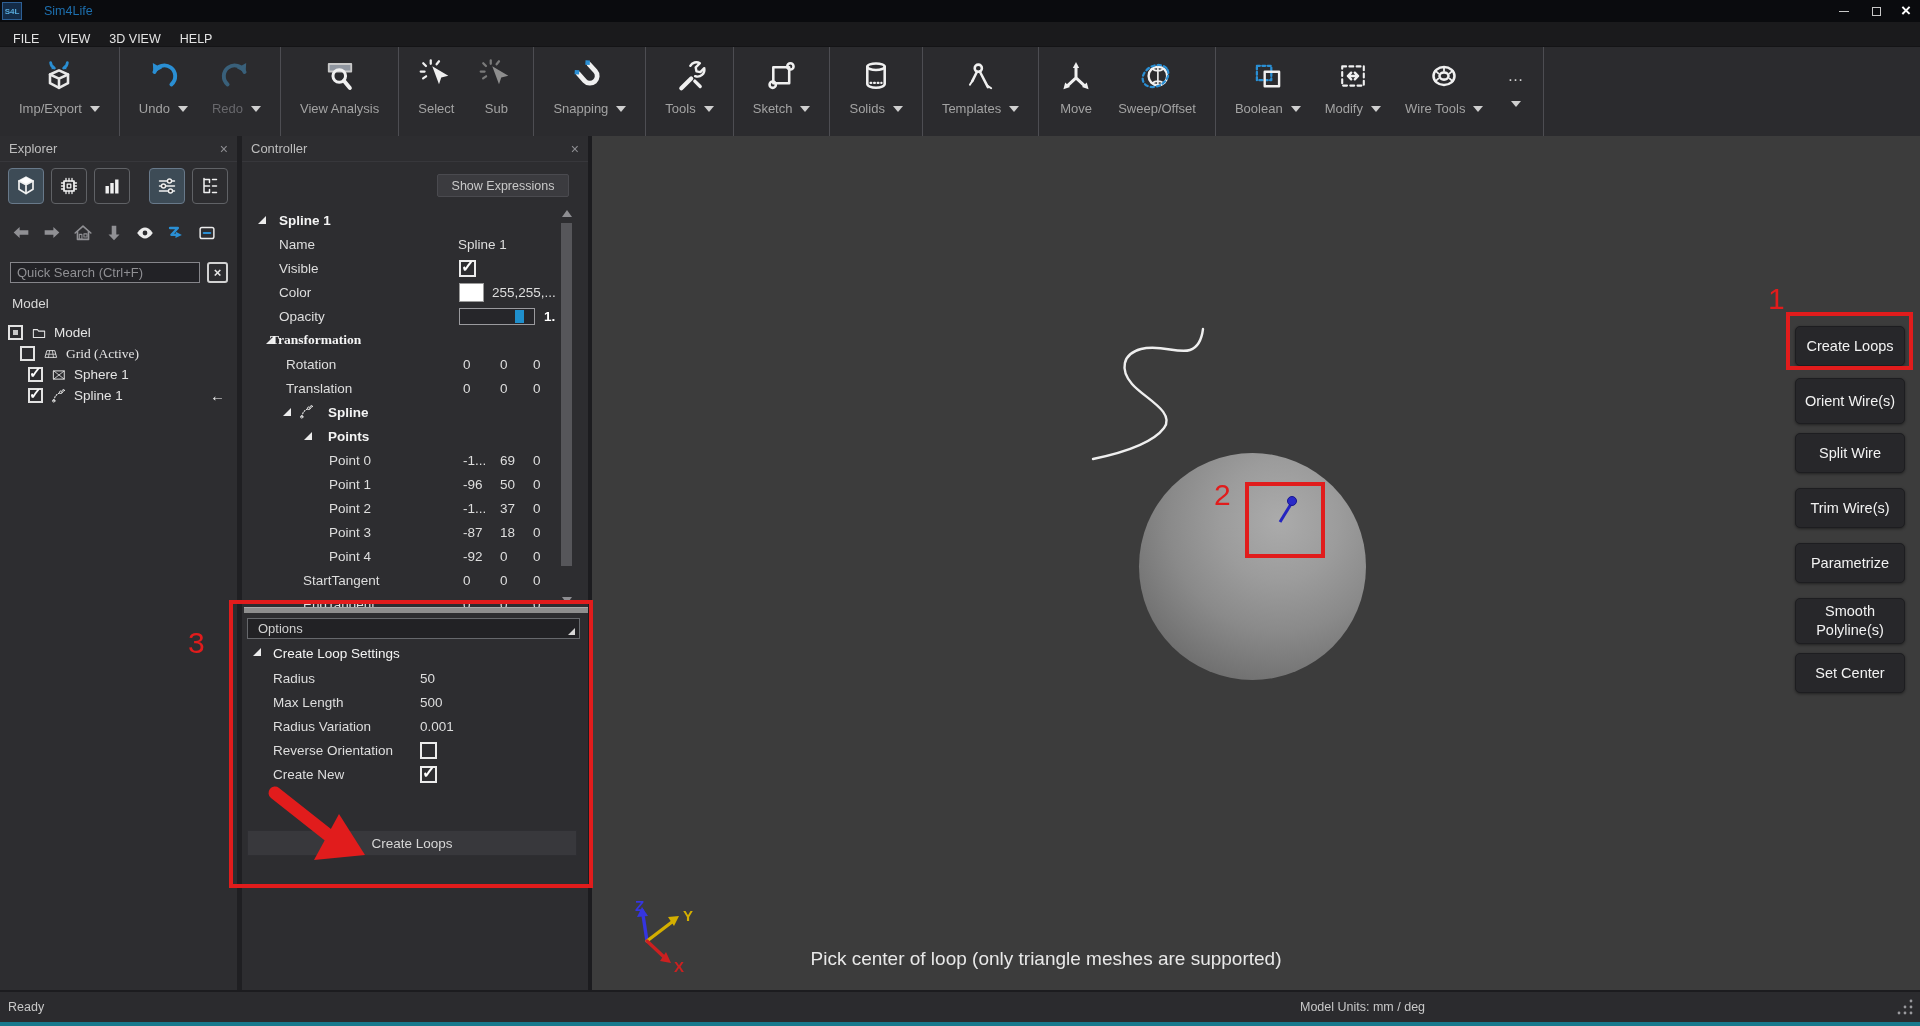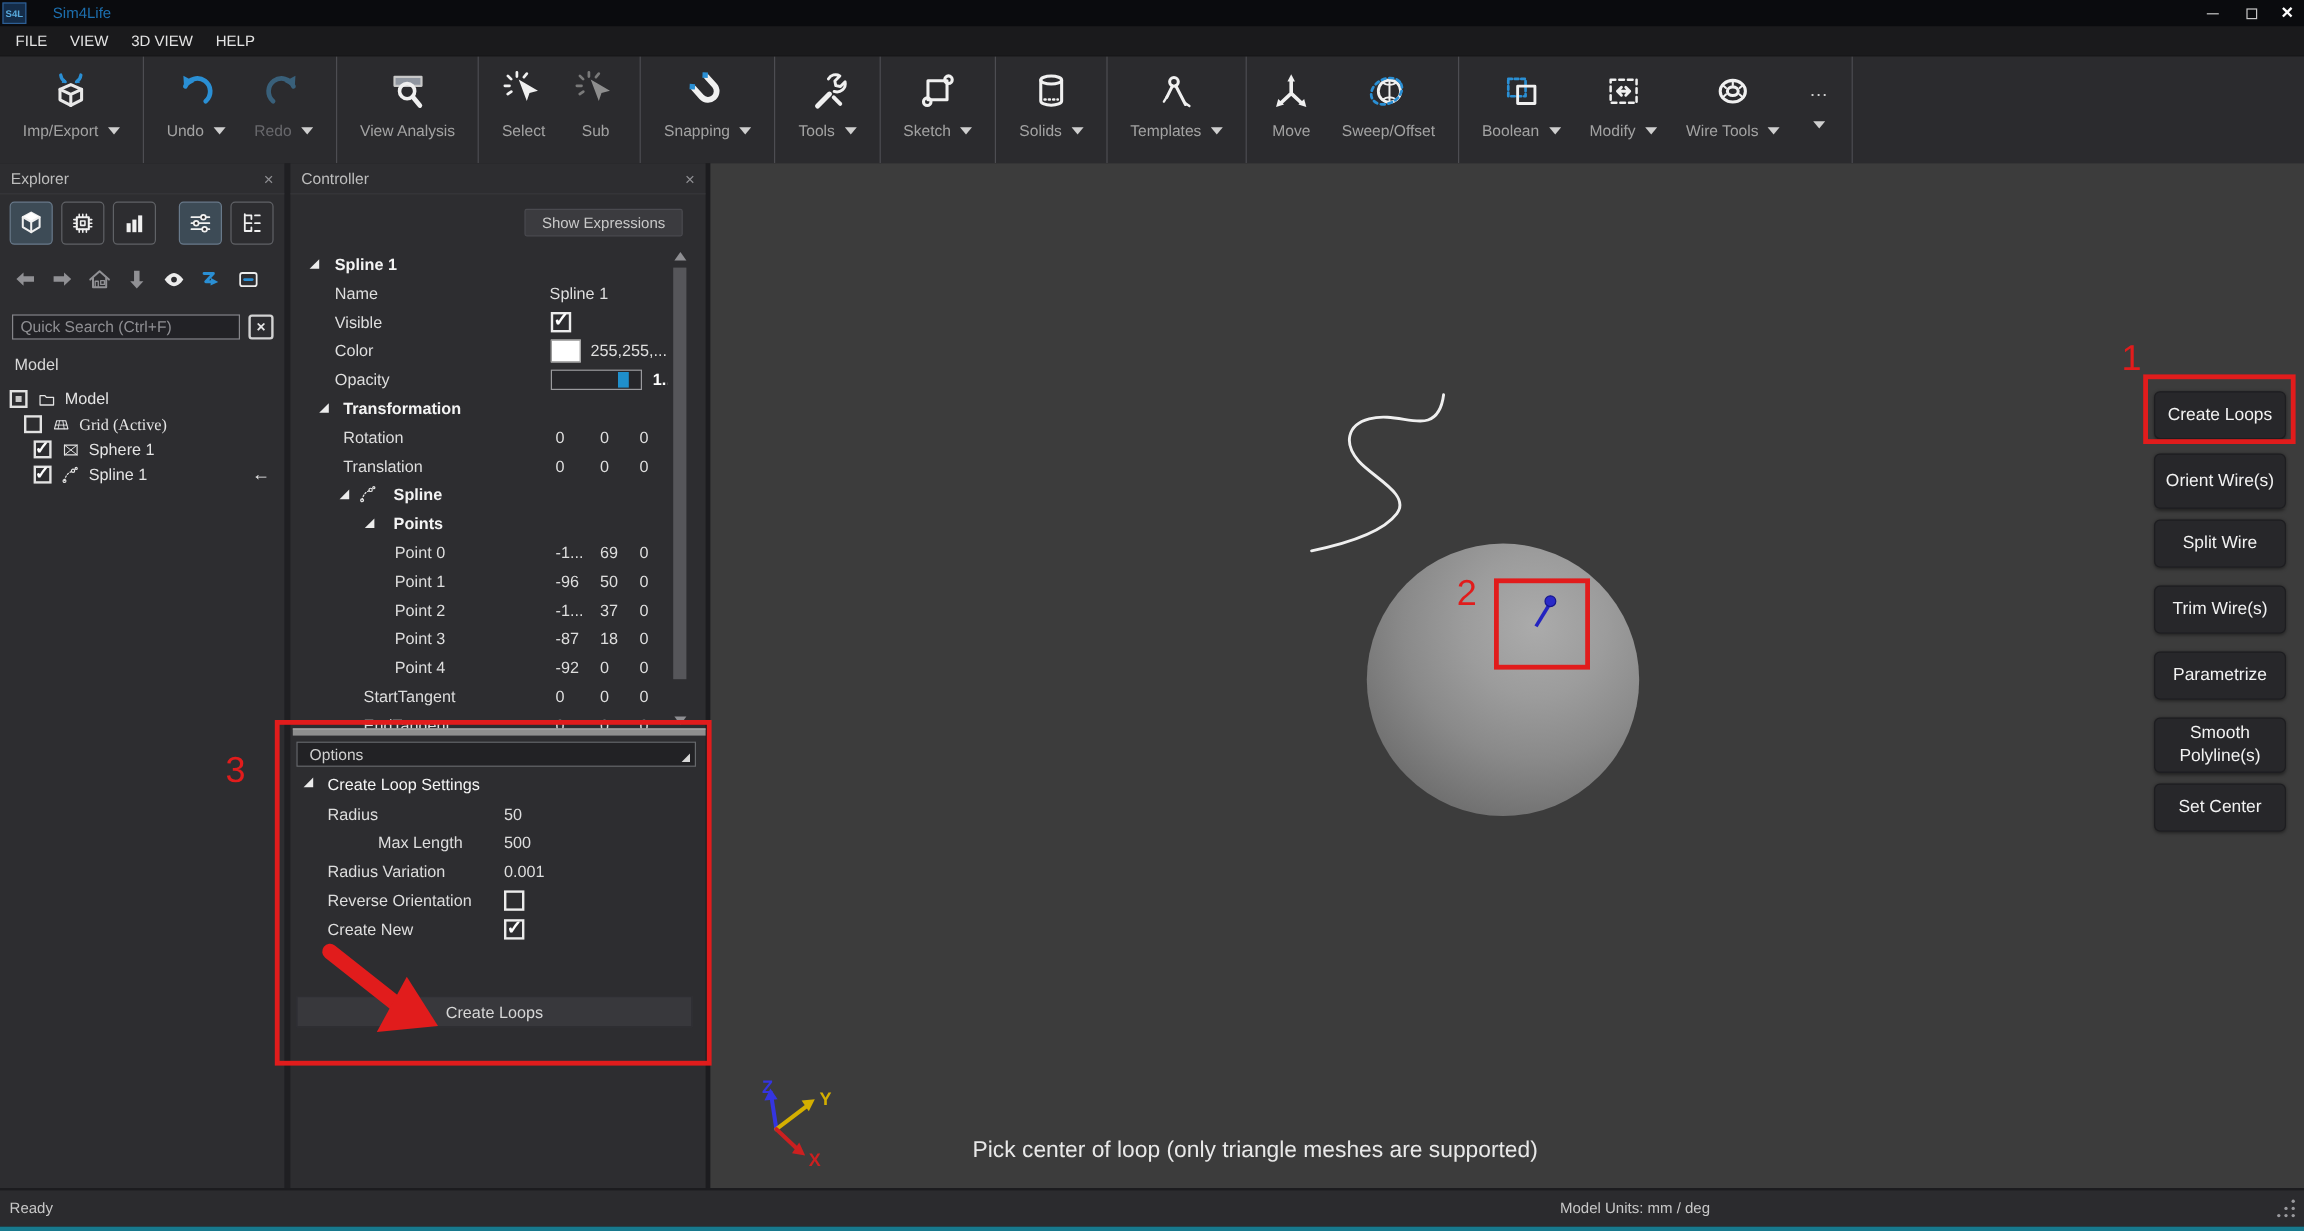--- a/index.html
+++ b/index.html
@@ -12,21 +12,21 @@
   .logo{width:20px;height:18px;margin-left:2px;background:#142c48;border:1px solid #2d5f95;
         color:#58aadc;font-size:8px;font-weight:bold;display:flex;align-items:center;justify-content:center;}
   .apptitle{color:#1d6fae;font-size:12.5px;margin-left:22px;}
   .wincontrols{margin-left:auto;display:flex;align-items:center;height:100%;}
   .wc{width:32px;height:100%;display:flex;align-items:center;justify-content:center;color:#c8c8c8;}
   .wc-min-glyph{display:block;width:10px;border-top:1.6px solid #c8c8c8;}
   .wc-max-glyph{display:block;width:9px;height:9px;border:1.4px solid #c8c8c8;}
   .wc.close{color:#fff;font-size:17px;font-weight:bold;width:28px;}
 
   
-  .menubar{height:24px;background:#1a1a1c;display:flex;align-items:center;gap:19px;padding-left:13px;}
+  .menubar{height:24px;background:#1a1a1c;display:flex;align-items:flex-end;gap:19px;padding-left:13px;}
   .menuitem{color:#e4e4e4;font-size:12.5px;}
 
   
   .toolbar{height:90px;background:#2b2b2e;display:flex;align-items:stretch;border-top:1px solid #141416;overflow:hidden;}
   .tgroup{display:flex;align-items:stretch;padding:0 7px;border-right:1px solid #4d4d52;}
   .tbtn{display:flex;flex-direction:column;align-items:center;padding:5px 12px 0;}
   .ticonbox{height:48px;display:flex;align-items:center;justify-content:center;}
   .tlabelrow{display:flex;align-items:center;gap:8px;margin-top:1px;}
   .tlabel{color:#a3a3a3;font-size:13px;white-space:nowrap;}
   .tbtn.disabled .tlabel{color:#68686c;}
@@ -539,21 +539,21 @@
           </div>
           <div class="prow">
             <span class="plabel" style="left: 37px;">Opacity</span>
             <span class="pslider">
               <span class="phandle" style="left: calc(86% - 9px);"></span>
             </span>
             <span class="psliderval">1..</span>
           </div>
           <div class="prow group">
             <span class="tri" style="left: 24px;"></span>
-            <span class="plabel" style="left: 44px;">Transformation</span>
+            <span class="plabel" style="left: 28px; font-family: Liberation Serif, serif;">Transformation</span>
           </div>
           <div class="prow">
             <span class="plabel" style="left: 44px;">Rotation</span>
             <span class="v0">0</span>
             <span class="v1">0</span>
             <span class="v2">0</span>
           </div>
           <div class="prow">
             <span class="plabel" style="left: 44px;">Translation</span>
             <span class="v0">0</span>
@@ -633,21 +633,21 @@
         <div class="sgrouprow">
           <span class="tri" style="left:11px"></span>
           <span class="plabel" style="left:31px">Create Loop Settings</span>
         </div>
         <div id="settingsRows">
             <div class="srow">
               <span class="plabel" style="left: 31px;">Radius</span>
               <span class="sval">50</span>
             </div>
             <div class="srow">
-              <span class="plabel" style="left: 31px; margin-left: 42px;">Max Length</span>
+              <span class="plabel" style="left: 31px;">Max Length</span>
               <span class="sval">500</span>
             </div>
             <div class="srow">
               <span class="plabel" style="left: 31px;">Radius Variation</span>
               <span class="sval">0.001</span>
             </div>
             <div class="srow">
               <span class="plabel" style="left: 31px;">Reverse Orientation</span>
               <span class="scheck"></span>
             </div>

